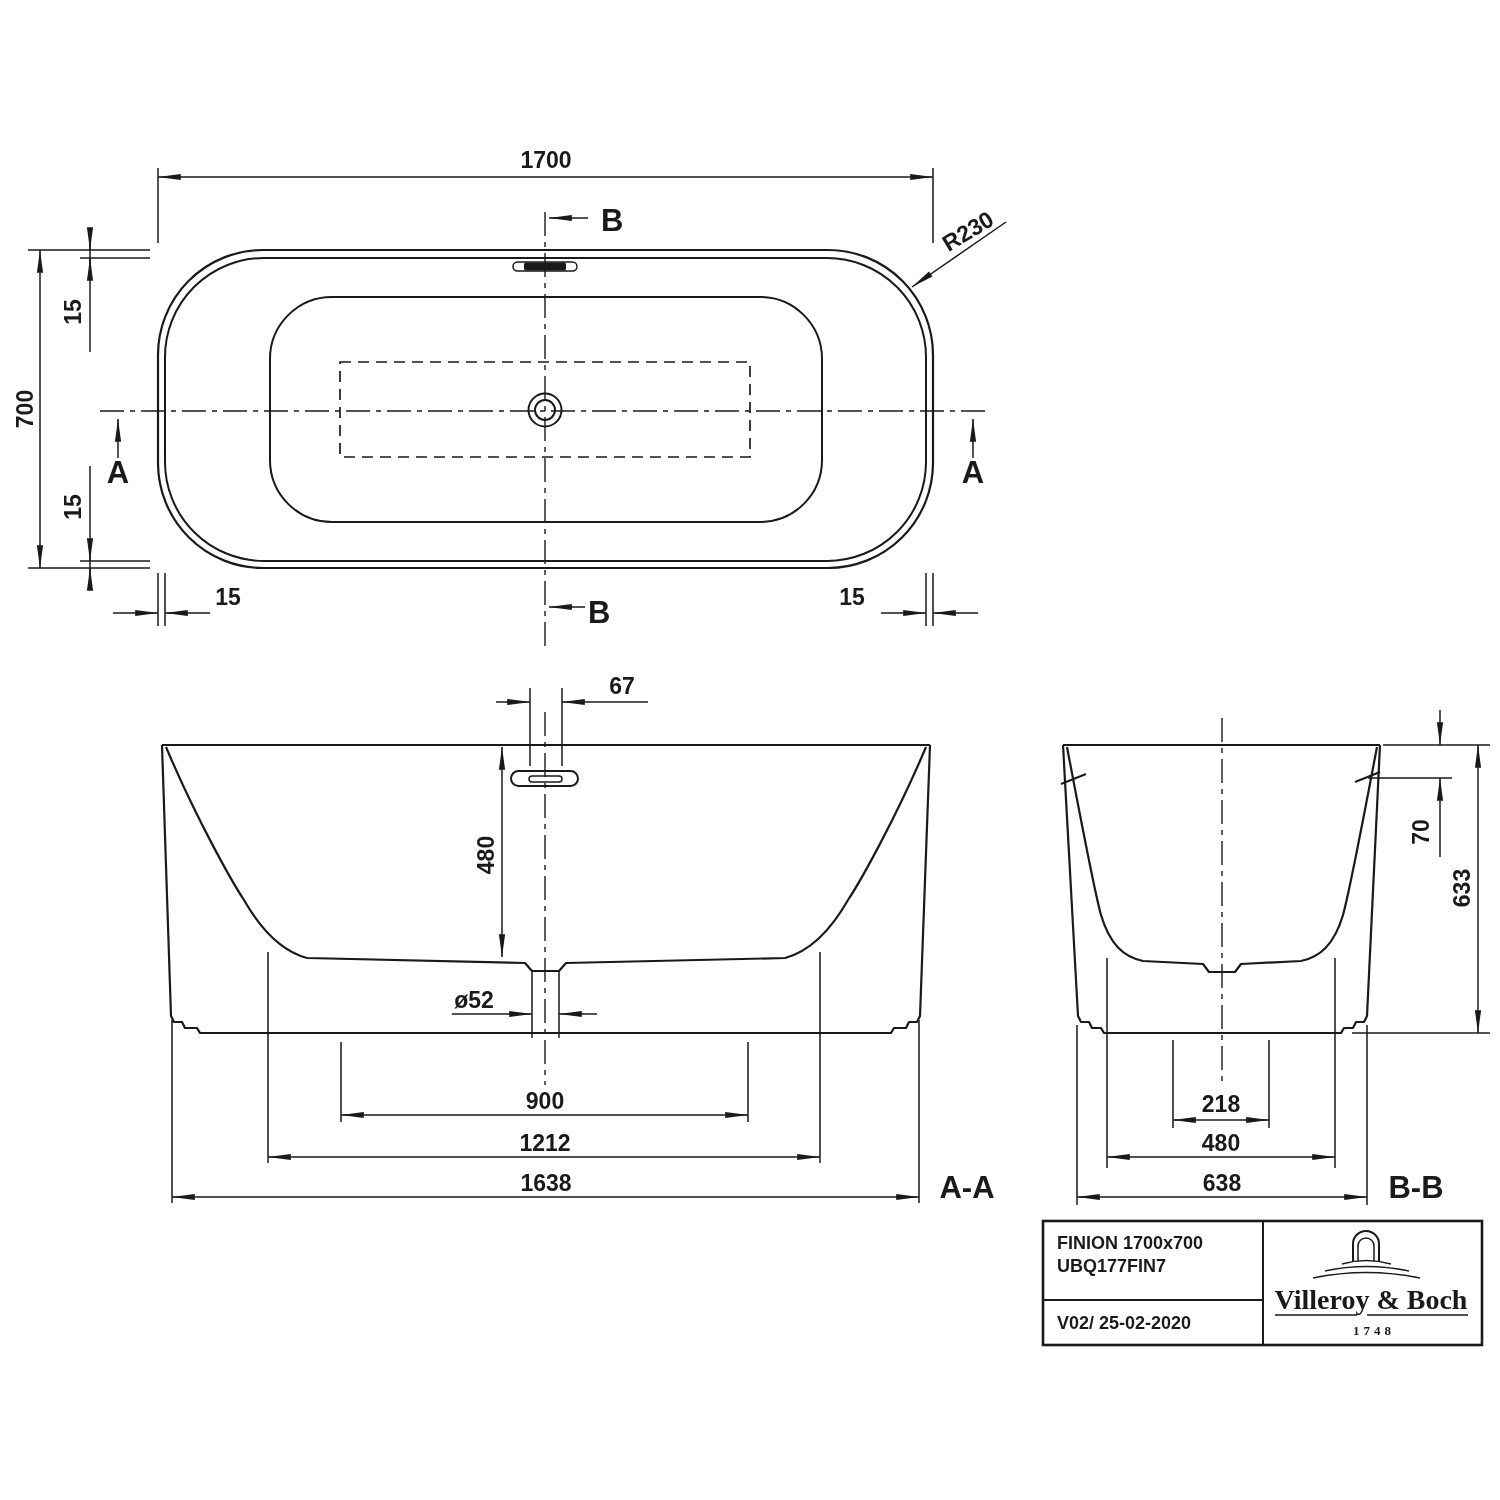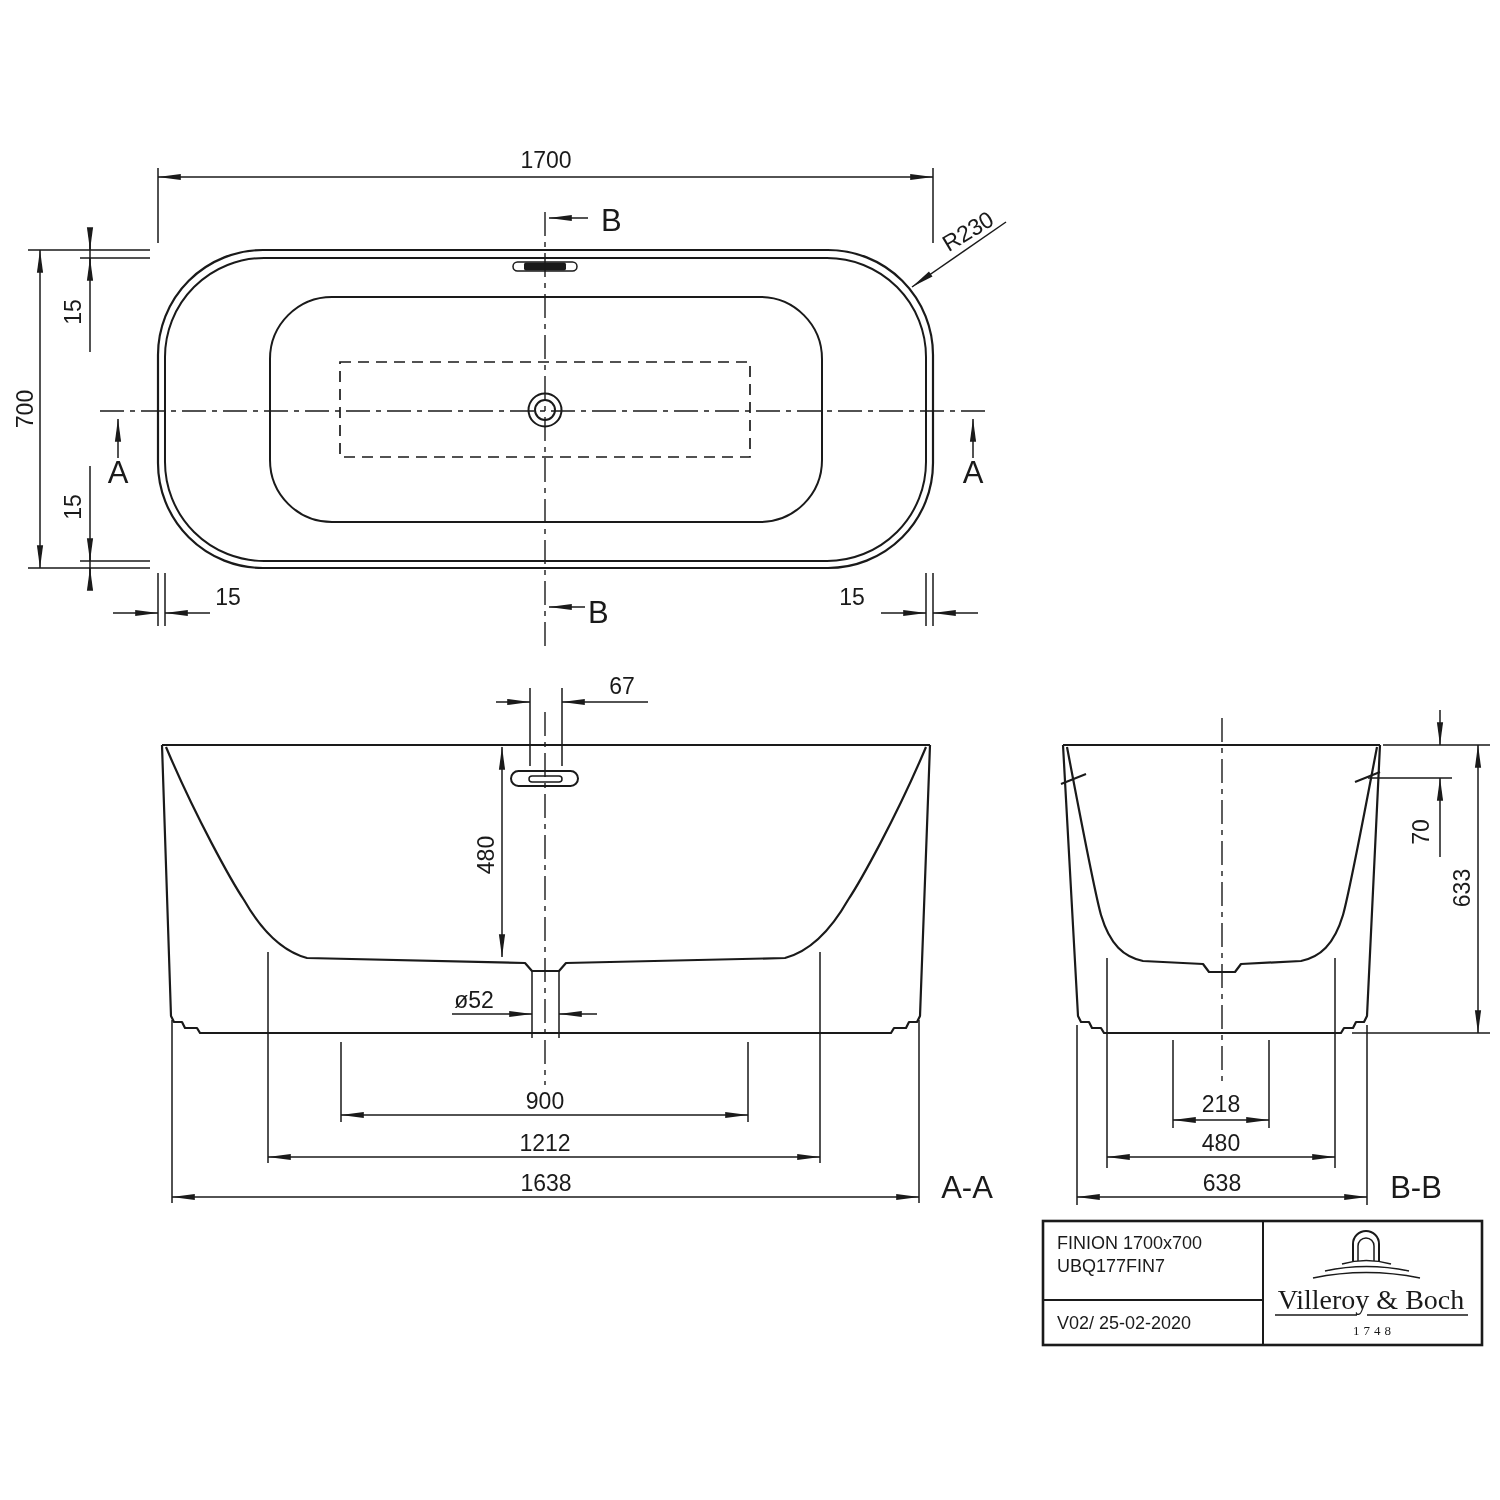--- a/index.html
+++ b/index.html
@@ -1,16 +1,16 @@
 <!DOCTYPE html>
 <html><head>
 <meta charset="utf-8">
 <style>
   html,body{margin:0;padding:0;background:#ffffff;}
-  .page{position:relative;width:1500px;height:1500px;background:#fff;overflow:hidden;}
+  .page{position:relative;width:1500px;height:1500px;background:#fff;overflow:hidden;font-weight:bold;}
   svg{display:block;}
   .geo{stroke:#1a1a1a;stroke-width:2.2;fill:none;stroke-linejoin:round;}
   .geo2{stroke:#1a1a1a;stroke-width:2;fill:none;stroke-linejoin:round;}
   .thin{stroke:#1a1a1a;stroke-width:1.5;fill:none;}
   .dim{stroke:#1a1a1a;stroke-width:1.5;fill:none;}
   .cl{stroke:#1a1a1a;stroke-width:1.4;fill:none;stroke-dasharray:24 6 5 6;}
   .dash{stroke:#1a1a1a;stroke-width:1.7;fill:none;stroke-dasharray:11 7;}
   .tick{stroke:#1a1a1a;stroke-width:2;fill:none;}
   .blk{fill:#1a1a1a;}
   text{fill:#1a1a1a;font-family:"Liberation Sans",sans-serif;font-size:23px;}

